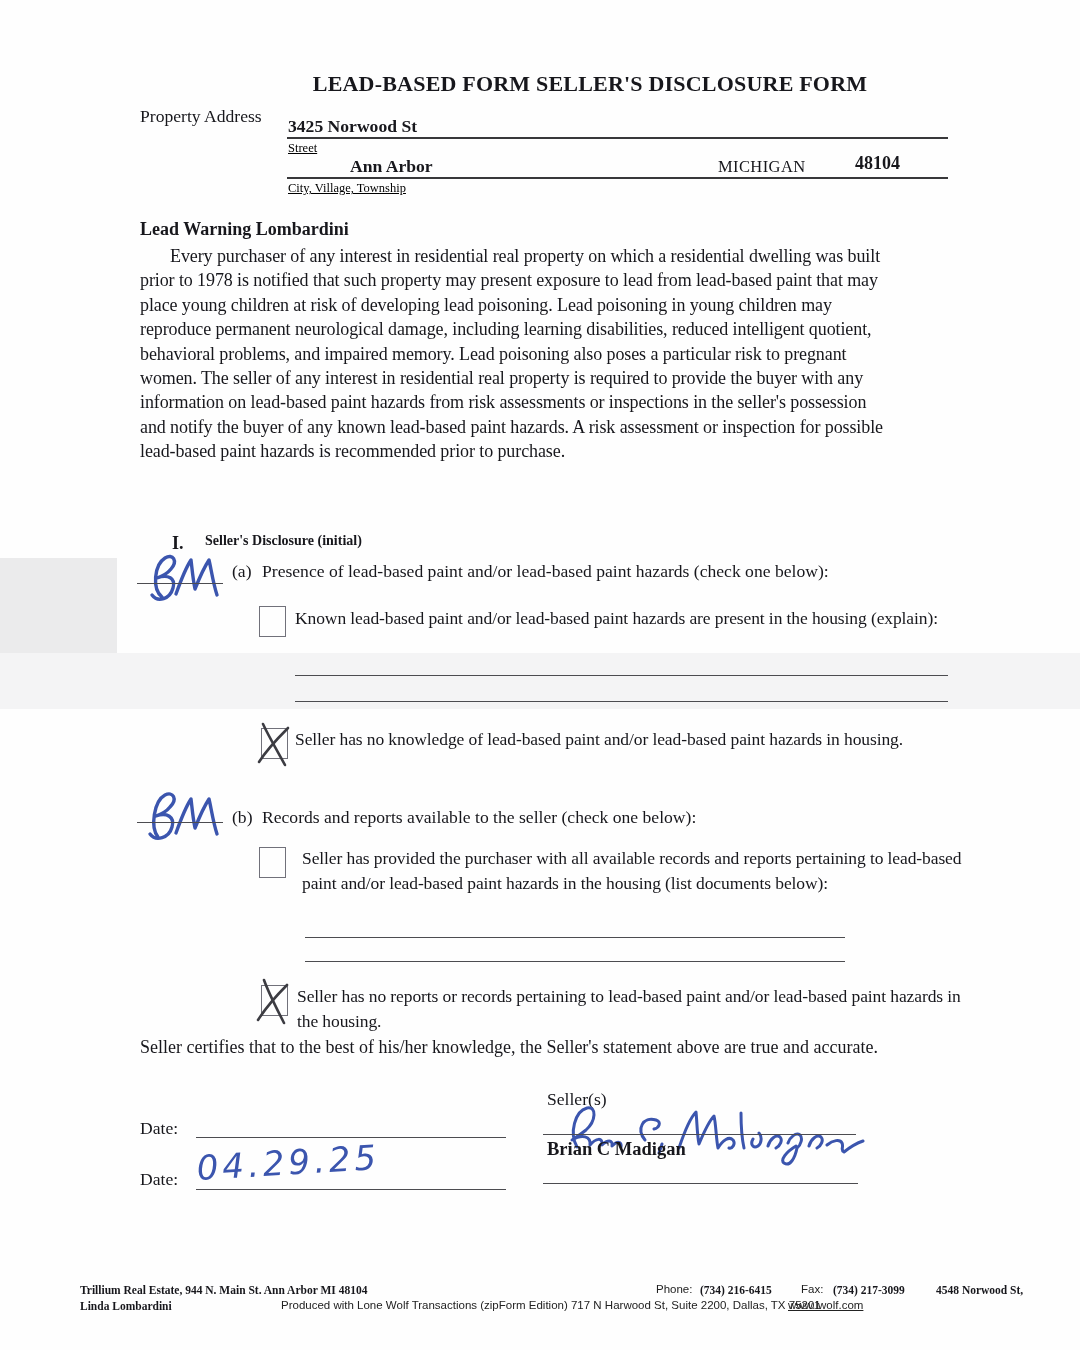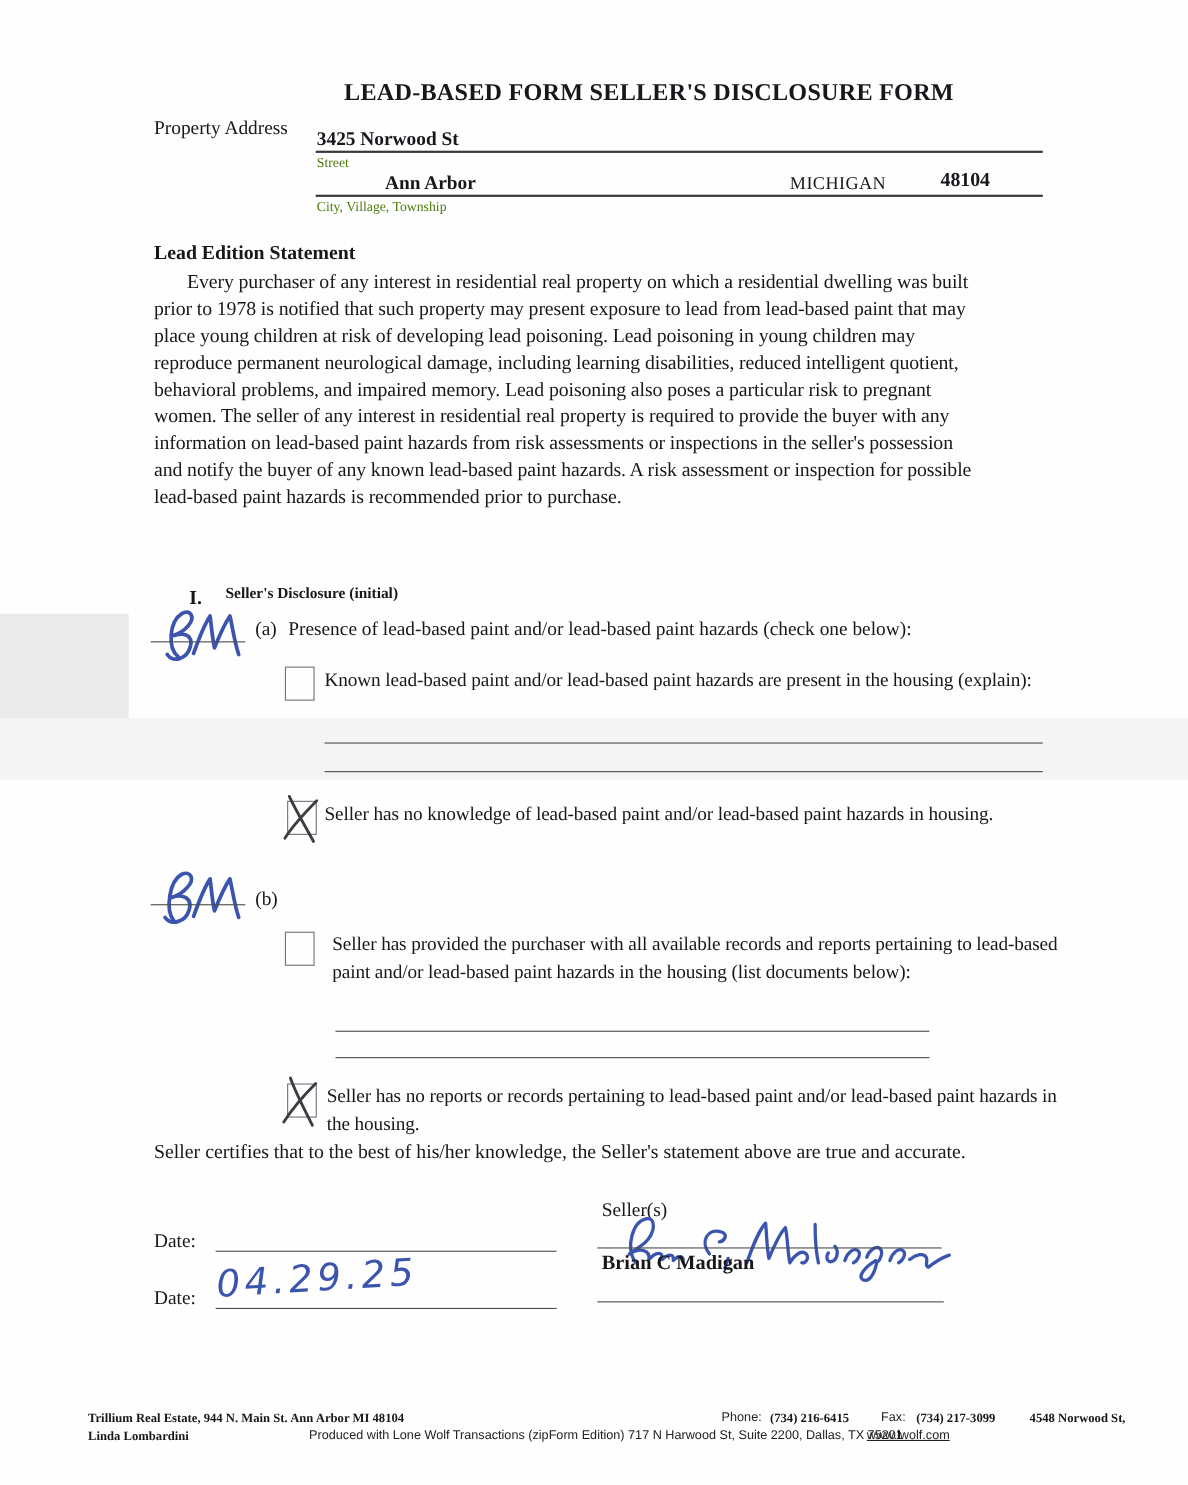--- a/index.html
+++ b/index.html
@@ -19,21 +19,21 @@
     overflow:hidden;
   }
   .abs{position:absolute;}
   .scan-band{position:absolute;z-index:0;}
   .z{z-index:2;}
   .title{
     font-size:22px;font-weight:bold;letter-spacing:.2px;text-align:center;
   }
   .t17{font-size:17.6px;line-height:24.5px;}
   .bold{font-weight:bold;}
-  .caption{font-size:12.5px;color:#4d7c0f;}
+  .caption{font-size:12.5px;color:#000000;text-decoration:underline;}
   .fieldline{border-bottom:2px solid var(--line);height:0;}
   .thinline{border-bottom:1.7px solid #4c4c50;height:0;}
   .warn-body{
     font-size:18px;line-height:24.4px;text-indent:30px;
     letter-spacing:-0.1px;
   }
   .checkbox{
     width:25px;height:29px;border:1.7px solid #71717a;background:transparent;
     position:absolute;
   }
@@ -71,21 +71,21 @@
   <div class="abs z t17 bold" style="left:288px;top:114px;">3425 Norwood St</div>
   <div class="abs z fieldline" style="left:287px;top:137px;width:661px;"></div>
   <div class="abs z caption" style="left:288px;top:141px;">Street</div>
 
   <div class="abs z t17 bold" style="left:350px;top:154px;">Ann Arbor</div>
   <div class="abs z" style="left:718px;top:157px;font-size:16.5px;letter-spacing:.4px;">MICHIGAN</div>
   <div class="abs z bold" style="left:855px;top:153px;font-size:18px;text-align:right;">48104</div>
   <div class="abs z fieldline" style="left:287px;top:177px;width:661px;"></div>
   <div class="abs z caption" style="left:288px;top:181px;">City, Village, Township</div>
 
-  <div class="abs z bold" style="left:140px;top:219px;font-size:18px;">Lead Edition Statement</div>
+  <div class="abs z bold" style="left:140px;top:219px;font-size:18px;">Lead Warning Lombardini</div>
   <div class="abs z warn-body" style="left:140px;top:244px;width:756px;">Every purchaser of any interest in residential real property on which a residential dwelling was built prior to 1978 is notified that such property may present exposure to lead from lead-based paint that may place young children at risk of developing lead poisoning. Lead poisoning in young children may reproduce permanent neurological damage, including learning disabilities, reduced intelligent quotient, behavioral problems, and impaired memory. Lead poisoning also poses a particular risk to pregnant women. The seller of any interest in residential real property is required to provide the buyer with any information on lead-based paint hazards from risk assessments or inspections in the seller's possession and notify the buyer of any known lead-based paint hazards. A risk assessment or inspection for possible lead-based paint hazards is recommended prior to purchase.</div>
 
   <div class="abs z bold" style="left:172px;top:533px;font-size:18px;">I.</div>
   <div class="abs z bold" style="left:205px;top:533px;font-size:14px;">Seller's Disclosure (initial)</div>
 
   <svg class="abs z script ink" style="left:140px;top:549px;" width="92" height="58" viewBox="0 0 92 58" role="img" aria-label="BM">
     <path stroke-width="3.4" d="M22,48 C12,40 14,16 25,9 C33,4 38,12 31,20 C27,25 20,28 17,29 C28,25 36,29 33,39 C30,50 18,54 12,46"></path>
     <path stroke-width="3.4" d="M36,45 C41,31 47,17 51,11 C52,19 53,31 55,40 C59,30 65,17 69,11 C71,19 73,34 77,46"></path>
   </svg>
   <div class="abs z thinline" style="left:137px;top:583px;width:86px;"></div>
@@ -107,20 +107,21 @@
     </svg>
   </div>
   <div class="abs z opt-text" style="left:295px;top:727px;width:662px;">Seller has no knowledge of lead-based paint and/or lead-based paint hazards in housing.</div>
 
   <svg class="abs z script ink" style="left:138px;top:787px;" width="92" height="58" viewBox="0 0 92 58" role="img" aria-label="BM">
     <path stroke-width="3.4" d="M20,50 C12,40 16,14 27,8 C35,4 40,12 32,20 C28,25 21,28 18,29 C29,25 37,30 34,40 C31,51 18,55 12,47"></path>
     <path stroke-width="3.4" d="M38,46 C43,32 49,18 53,12 C54,20 55,32 57,41 C61,31 67,18 71,12 C73,20 75,35 79,47"></path>
   </svg>
   <div class="abs z thinline" style="left:137px;top:822px;width:86px;"></div>
   <div class="abs z t17" style="left:232px;top:805px;">(b)</div>
+  <div class="abs z t17" style="left:262px;top:805px;width:710px;">Records and reports available to the seller (check one below):</div>
 
   <div class="checkbox z" style="left:259px;top:847px;">
     
   </div>
   <div class="abs z opt-text" style="left:302px;top:846px;width:662px;">Seller has provided the purchaser with all available records and reports pertaining to lead-based paint and/or lead-based paint hazards in the housing (list documents below):</div>
 
   <div class="abs z thinline" style="left:305px;top:937px;width:540px;"></div>
   <div class="abs z thinline" style="left:305px;top:961px;width:540px;"></div>
 
   <div class="checkbox z is-checked" style="left:261px;top:985px;">

